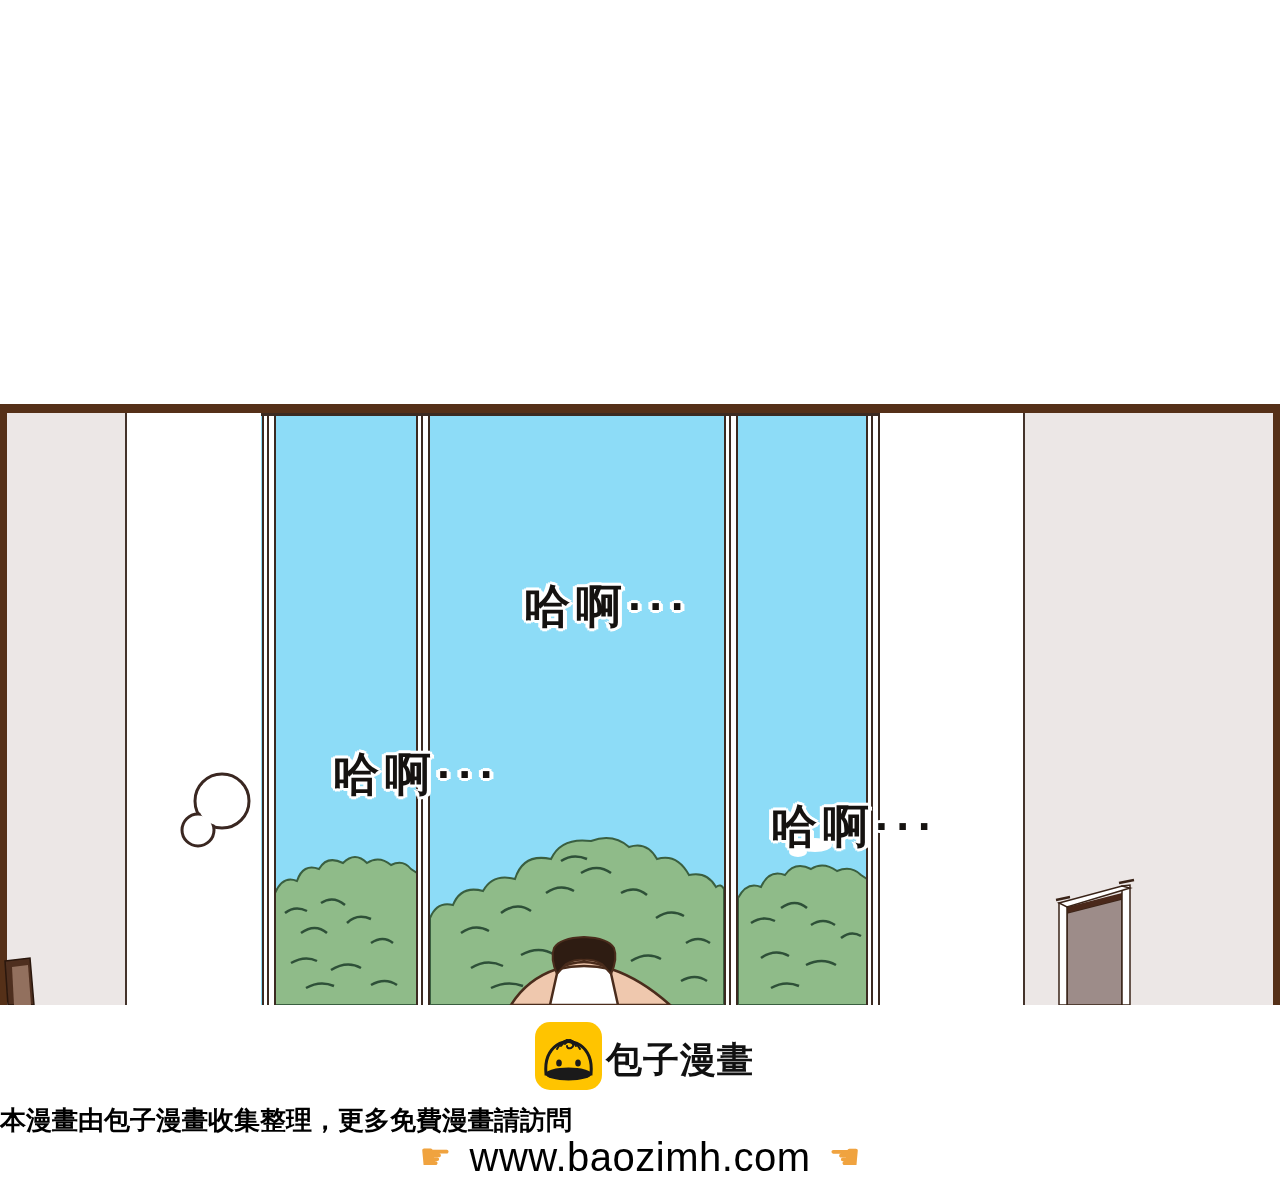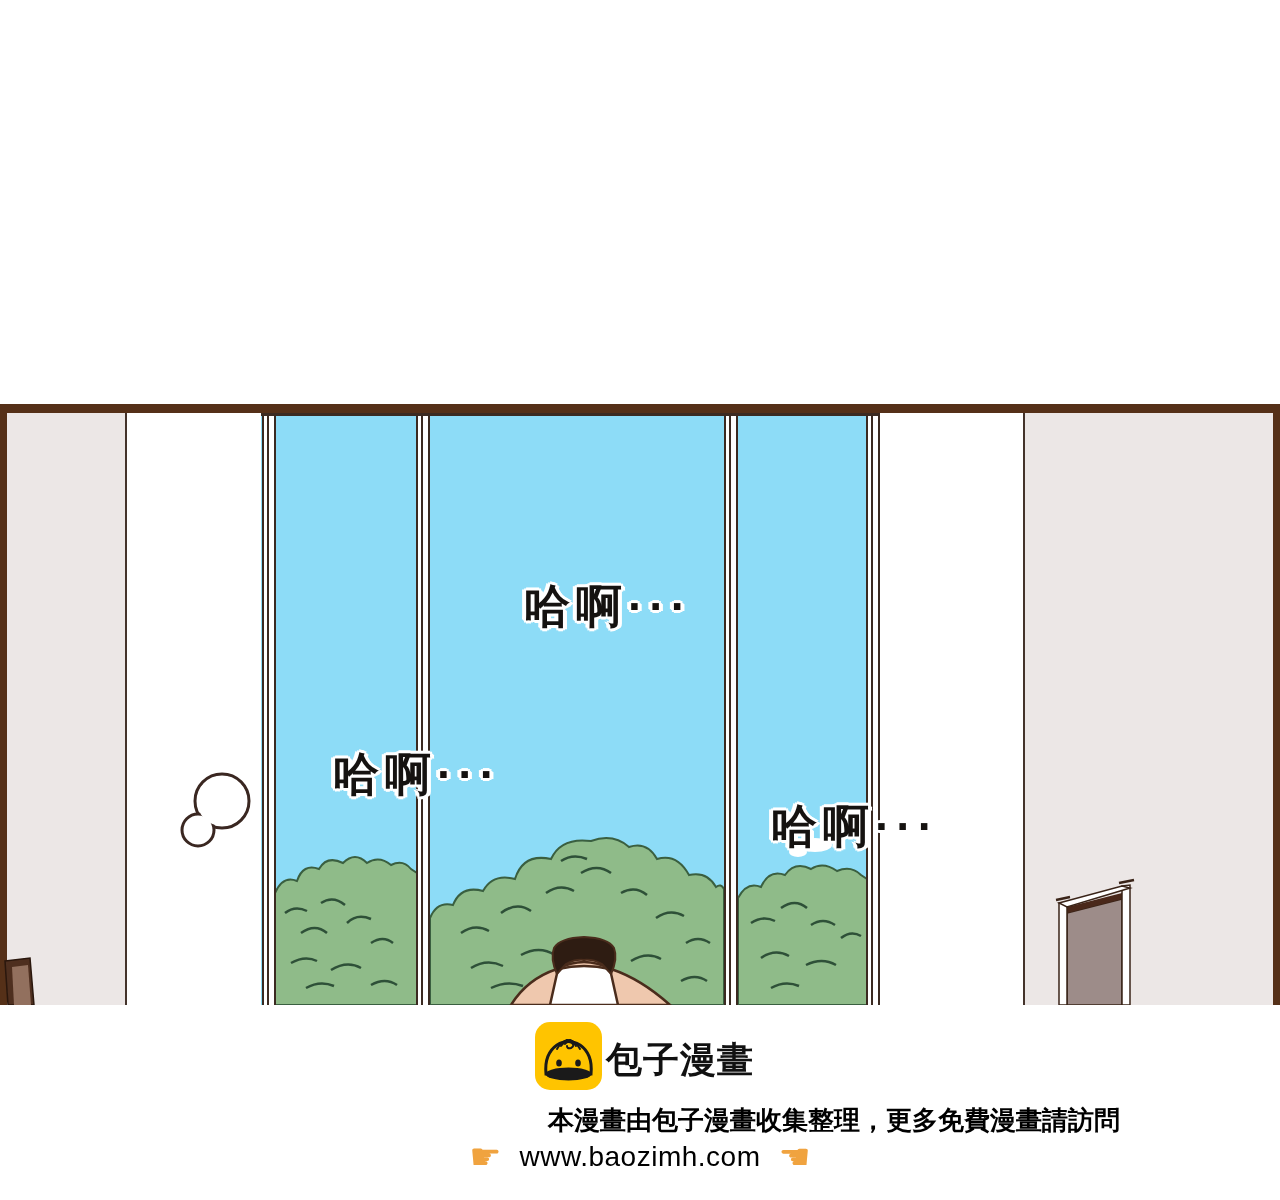--- a/index.html
+++ b/index.html
@@ -37,24 +37,24 @@
   
   .sfx{position:absolute;z-index:10;font-size:46px;font-weight:700;letter-spacing:6px;color:var(--ink,#151210);white-space:nowrap;
     text-shadow:3px 0 0 #fff,-3px 0 0 #fff,0 3px 0 #fff,0 -3px 0 #fff,2px 2px 0 #fff,-2px -2px 0 #fff,2px -2px 0 #fff,-2px 2px 0 #fff,4px 1px 0 #fff,-4px -1px 0 #fff;}
   .sfx1{left:524px;top:576px;}
   .sfx2{left:333px;top:744px;}
   .sfx3{left:771px;top:796px;}
 
   
   .logo{position:absolute;left:535px;top:1022px;width:67px;height:68px;}
   .brand{position:absolute;left:606px;top:1036px;font-size:36px;font-weight:700;color:#111;letter-spacing:1px;}
-  .notice{position:absolute;left:0;top:1103px;width:1120px;text-align:right;font-size:26px;font-weight:700;color:#000;}
+  .notice{position:absolute;left:0;top:1103px;width:1120px;text-align:left;font-size:26px;font-weight:700;color:#000;}
   .url-row{position:absolute;left:0;top:1133px;width:1280px;height:48px;display:flex;align-items:center;justify-content:center;gap:18px;z-index:5;}
   .hand{font-size:36px;color:var(--hand-orange,#f0a33f);line-height:1;}
-  .url{font-size:28px;color:#000;letter-spacing:0.5px;}
+  .url{font-size:40px;color:#000;letter-spacing:0.5px;}
 </style>
 </head>
 <body>
 
 <div class="page">
 
   <div class="panel">
     <div class="wall wall-gray wg-left"></div>
     <div class="wall wall-white ww-left"></div>
 

